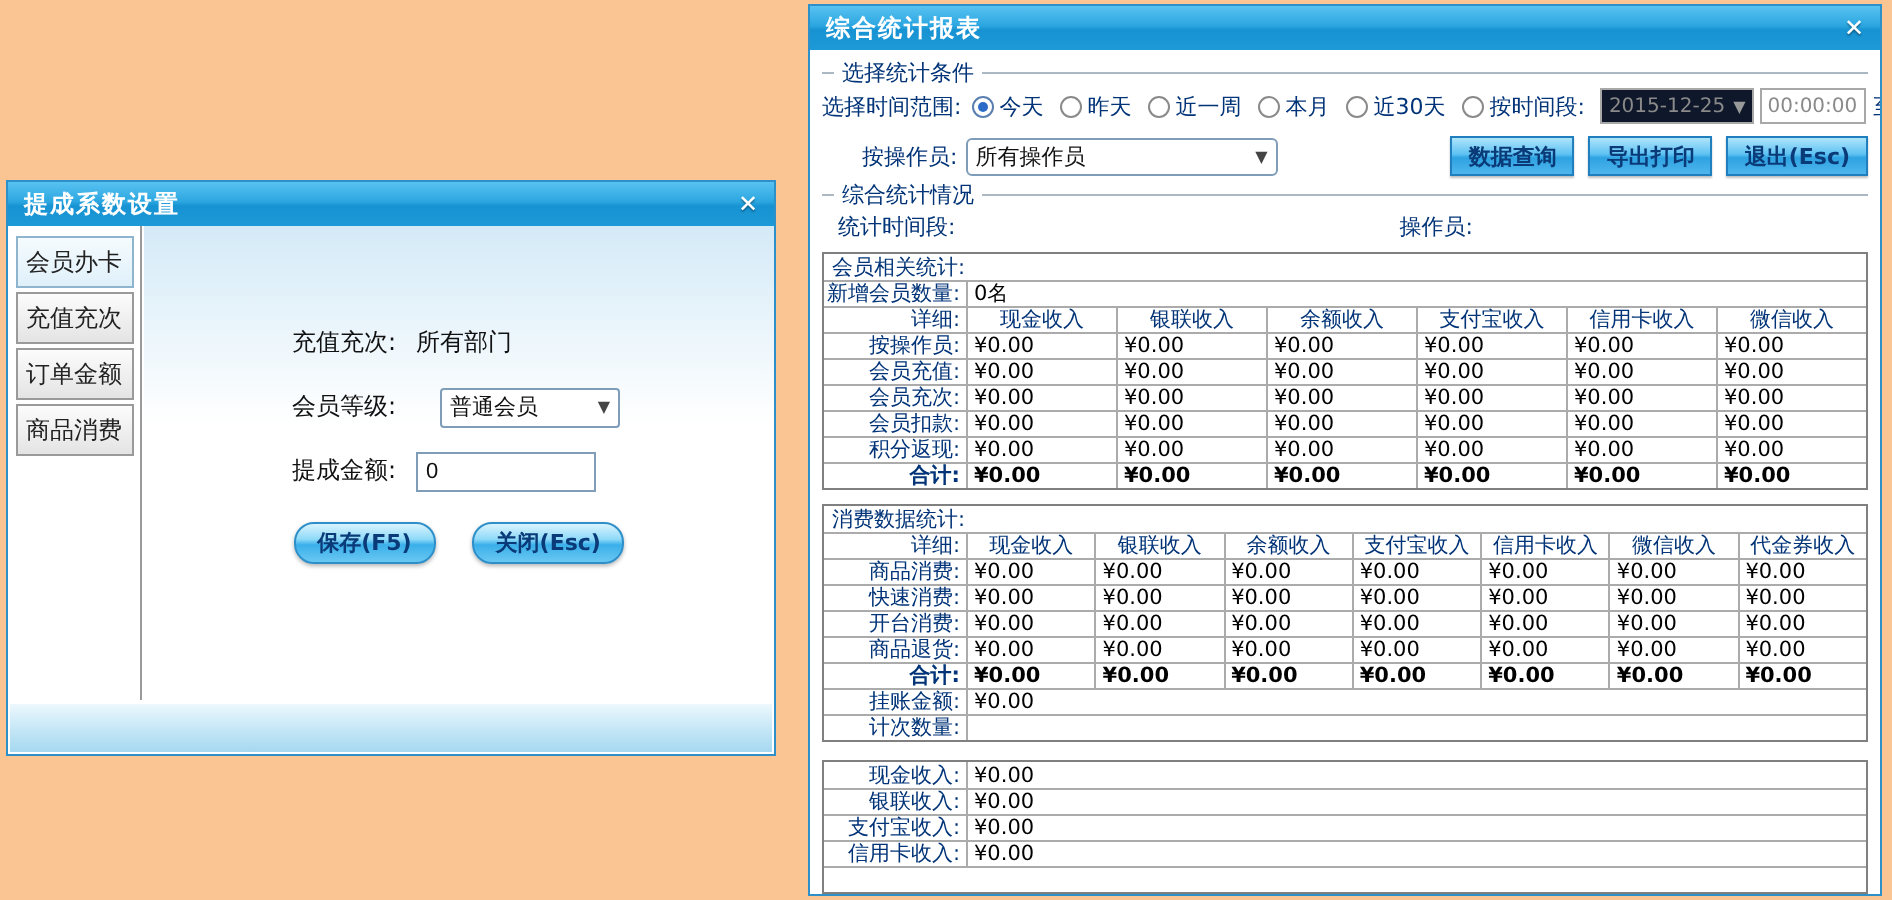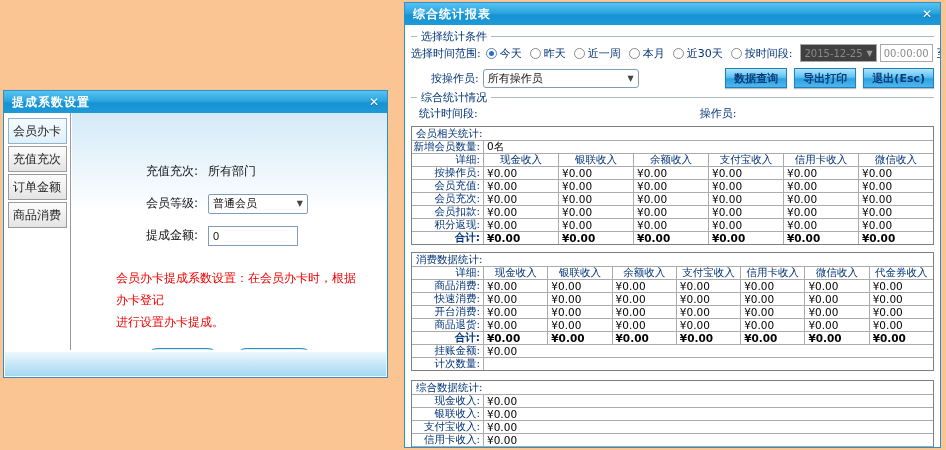--- a/index.html
+++ b/index.html
@@ -15,41 +15,41 @@
   .win-left { left:3px; top:90px; width:385px; height:288px; }
   .lw-body { position:absolute; top:22px; bottom:0; left:0; right:0; background:#fff; }
   .sidebar { position:absolute; left:0; top:0; bottom:27px; width:67px; background:#fff; border-right:1px solid #9a9a9a; padding-top:5px; }
   .side-btn { width:59px; height:26px; margin:0 auto 2px auto; background:linear-gradient(#FCFCFC,#E4E4E4); border:1px solid #9a9a9a; font-size:12px; color:#222; display:flex; align-items:center; justify-content:center; cursor:default; }
   .side-btn.active { background:linear-gradient(#F5FBFE,#DFF0FA); border-color:#8FB4CE; }
   .main { position:absolute; left:68px; top:0; right:0; bottom:27px; background:linear-gradient(180deg,#D4EAF7 0%,#FFFFFF 42%); overflow:hidden; }
   .form-row { display:flex; align-items:center; height:21px; margin-top:11px; }
   .form-row.first { margin-top:48px; }
   .f-label { width:136px; text-align:right; padding-right:10px; font-size:12px; color:#111; flex:none; }
   .f-static { font-size:12px; color:#111; }
-  .combo { display:inline-flex; align-items:center; width:100px; height:20px; border:1px solid #7F9DB9; border-radius:2px; background:#fff; font-size:11px; color:#111; padding:0 4px; }
+  .combo { display:inline-flex; align-items:center; width:90px; height:20px; border:1px solid #7F9DB9; border-radius:2px; background:#fff; font-size:11px; color:#111; padding:0 4px;margin-left:12px; }
   .combo .arrow { margin-left:auto; font-size:8px; color:#444; }
   .txt-input { width:90px; height:20px; border:1px solid #7F9DB9; font-size:11px; padding-left:4px; color:#111; background:#fff; }
   .note { margin-top:21px; padding-left:44px; padding-right:20px; color:#F00000; font-size:12px; line-height:22px; }
   .btn-row { display:flex; justify-content:center; gap:18px; margin-top:15px; }
   .pill-btn { min-width:54px; height:21px; padding:0 11px; border-radius:10px; border:1px solid #2E8FC8; background:linear-gradient(#D9F3FE 0%,#8FDAF8 40%,#3AAFEA 55%,#6AC8F2 100%); color:#0A3B78; font-weight:bold; font-size:11px; display:flex; align-items:center; justify-content:center; box-shadow:0 1px 2px rgba(0,0,0,.3); cursor:default; }
   .lw-footer { position:absolute; left:1px; right:1px; bottom:1px; height:25px; background:linear-gradient(#EDF8FD 0%,#C3E6F6 55%,#A6D8F1 100%); border-top:1px solid #fff; }
 
   
   .win-right { left:404px; top:2px; width:537px; height:446px; }
   .rw-body { position:absolute; top:22px; bottom:0; left:0; right:0; background:#fff; padding:3px 6px; overflow:hidden; }
   .group-head { display:flex; align-items:center; height:13px; margin-top:2px; }
   .gh-pre { width:6px; height:1px; background:#ABB8C4; flex:none; }
   .gh-label { color:#003377; font-size:11px; padding:0 4px; white-space:nowrap; }
   .gh-rest { flex:1; height:1px; background:#ABB8C4; }
   .radio-row { display:flex; align-items:center; height:20px; font-size:11px; color:#003377; white-space:nowrap; }
   .radio-item { display:flex; align-items:center; margin-right:8px; cursor:default; }
   .radio { width:11px; height:11px; border:1px solid #8A8A8A; border-radius:50%; background:#fff; position:relative; margin-right:3px; flex:none; }
   .radio.checked { border-color:#5A7FB0; }
   .radio.checked::after { content:''; position:absolute; left:2px; top:2px; width:5px; height:5px; border-radius:50%; background:#2B6CC8; }
-  .date-combo { display:inline-flex; align-items:center; height:18px; border:1px solid #A8A8A8; background:#404040; color:#8a8a8a; font-size:10px; padding:0 3px; margin-right:3px; }
+  .date-combo { display:inline-flex; align-items:center; height:18px; border:1px solid #A8A8A8; background:#0f172a; color:#8a8a8a; font-size:10px; padding:0 3px; margin-right:3px; }
   .date-combo .arrow { margin-left:4px; font-size:8px; color:#999; }
   .time-box { display:inline-flex; align-items:center; height:18px; border:1px solid #A8A8A8; background:#fff; color:#8a8a8a; font-size:10px; padding:0 3px; margin-right:3px; }
   .to-lbl { margin:0 3px 0 1px; color:#003377; }
   .op-row { display:flex; align-items:center; height:22px; margin-top:4px; }
   .op-label { font-size:11px; color:#003377; margin-left:20px; margin-right:4px; }
   .combo-wide { width:156px; height:19px; border:1px solid #7F9DB9; border-radius:3px; background:#fff; display:inline-flex; align-items:center; font-size:11px; color:#111; padding:0 4px; }
   .combo-wide .arrow { margin-left:auto; font-size:8px; color:#444; }
   .rw-buttons { margin-left:auto; display:flex; }
   .blue-btn { height:20px; padding:0 8px; margin-left:7px; border:1px solid #2080BF; border-radius:0; background:linear-gradient(#AEE4FB 0%,#5EC2F2 45%,#2EA2E2 55%,#4FB6EC 100%); color:#0A3B78; font-weight:bold; font-size:11px; display:flex; align-items:center; box-shadow:0 1px 1px rgba(0,0,0,.25); cursor:default; }
   .stat-head { display:flex; font-size:11px; color:#003377; height:15px; align-items:center; margin-top:2px; }
@@ -90,24 +90,20 @@
         <span class="f-label">会员等级:</span>
         <span class="combo">
           <span>普通会员</span>
           <span class="arrow">▼</span>
         </span>
       </div>
       <div class="form-row">
         <span class="f-label">提成金额:</span>
         <input class="txt-input" value="0" style="">
       </div>
-      <div class="note">
-        <span>会员办卡提成系数设置：在会员办卡时，根据办卡登记</span><br>
-        <span>进行设置办卡提成。</span>
-      </div>
       <div class="btn-row">
         <div class="pill-btn">保存(F5)</div>
         <div class="pill-btn">关闭(Esc)</div>
       </div>
     </div>
     <div class="lw-footer"></div>
   </div>
 </div>
 
 <div class="win win-right">
@@ -323,23 +319,20 @@
         <div class="tl">挂账金额:</div>
         <div class="td">¥0.00</div>
       </div>
       <div class="tr">
         <div class="tl">计次数量:</div>
       </div>
     </div>
 
     <div class="tbl" style="margin-top:9px">
       <div class="tr">
-        <div class="sec">综合数据统计:</div>
-      </div>
-      <div class="tr">
         <div class="tl">现金收入:</div>
         <div class="td">¥0.00</div>
       </div>
       <div class="tr">
         <div class="tl">银联收入:</div>
         <div class="td">¥0.00</div>
       </div>
       <div class="tr">
         <div class="tl">支付宝收入:</div>
         <div class="td">¥0.00</div>

